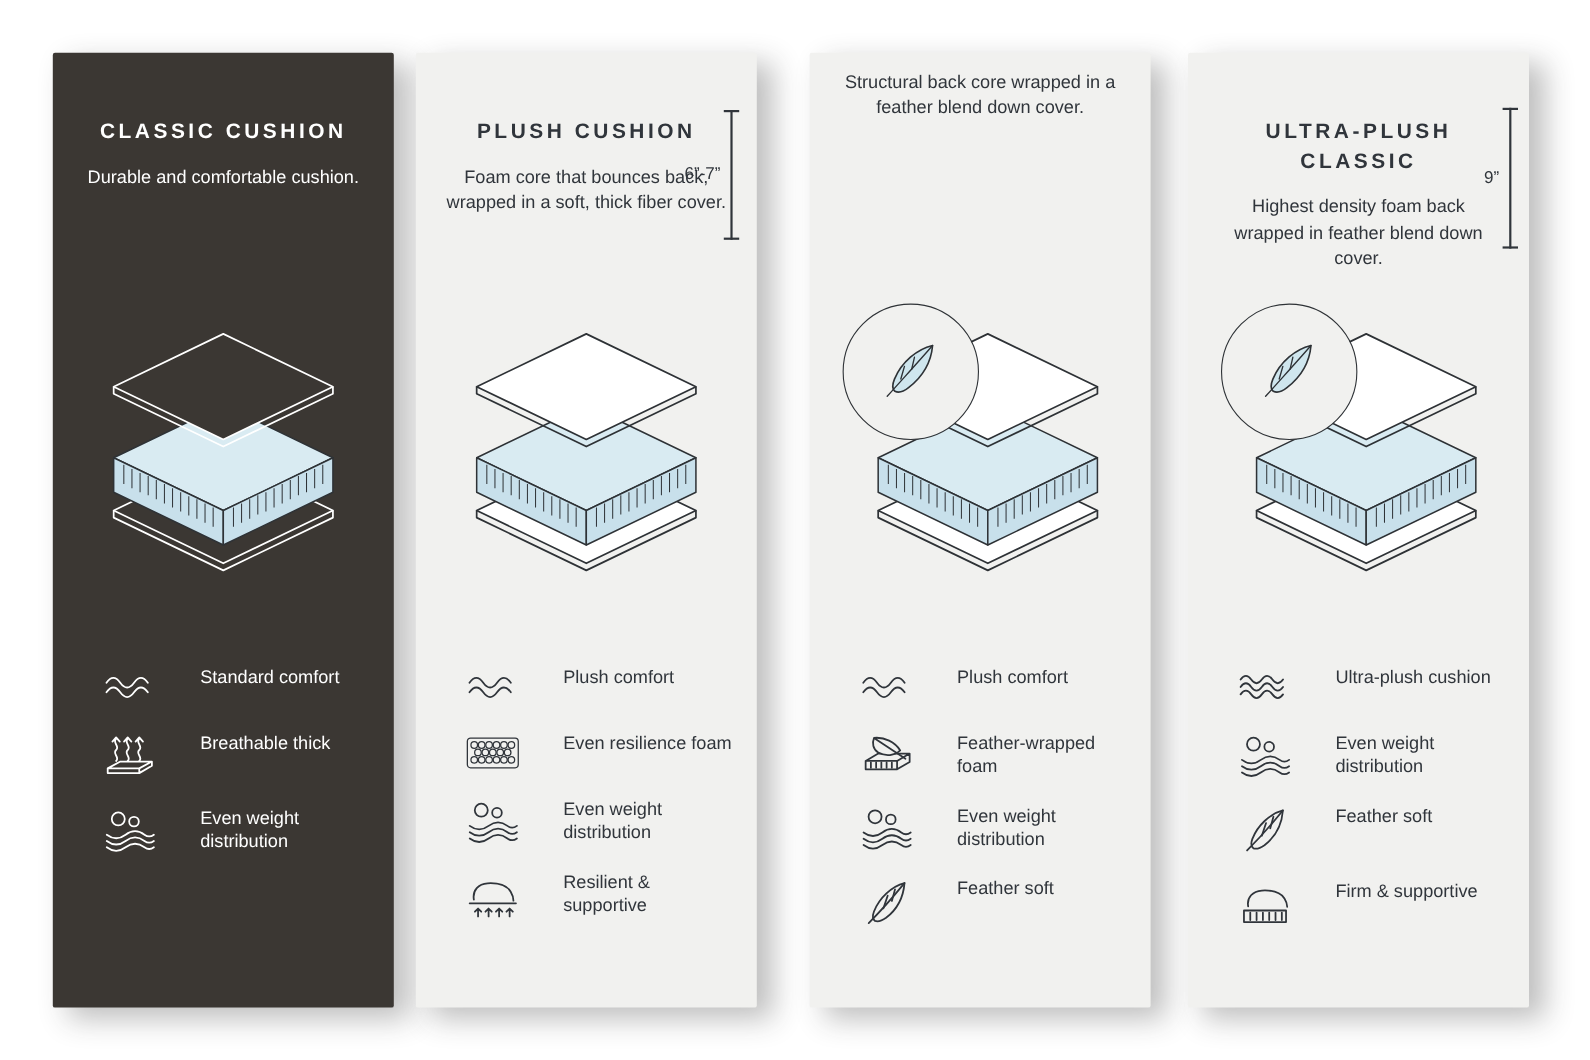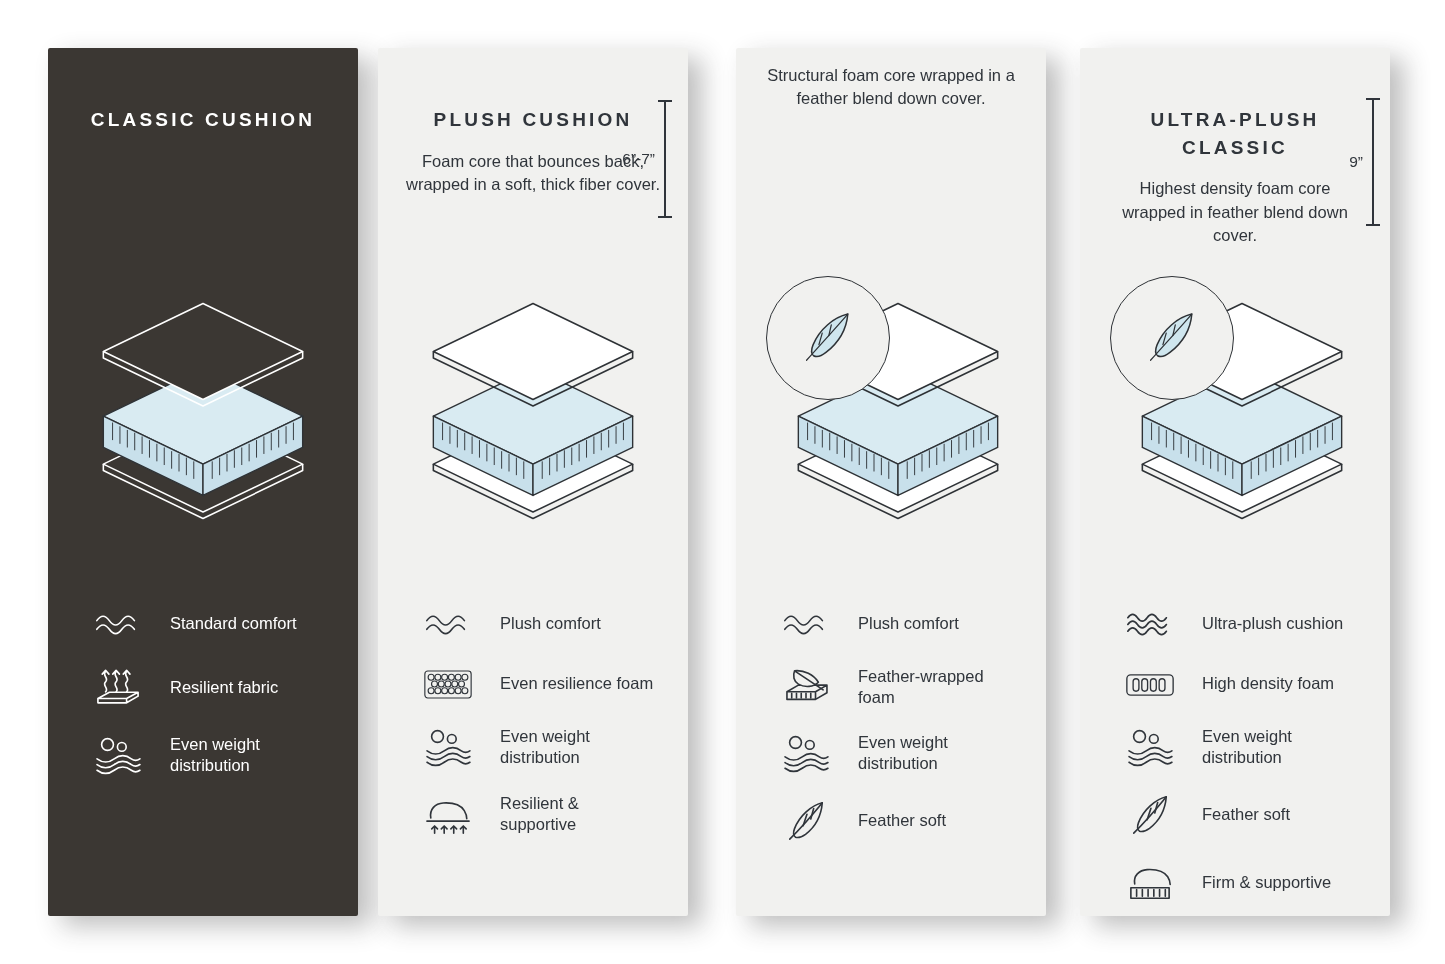--- a/index.html
+++ b/index.html
@@ -80,34 +80,35 @@
   }
   .dim-line::before { top:0; }
   .dim-line::after  { bottom:0; }
 
   
   .features {
     position:absolute; top:558px; left:42px; right:8px;
     list-style:none; margin:0; padding:0;
   }
   .features li {
-    display:flex; align-items:center; gap:24px;
+    display:flex; gap:36px;
     min-height:36px; margin-bottom:24px;
   }
   .icon-box { width:56px; flex:none; display:flex; align-items:center; justify-content:center; color:var(--text); }
   .icon-box svg { stroke:currentColor; fill:none; stroke-width:1.7; stroke-linecap:round; stroke-linejoin:round; }
   .feat-label { font-size:16.5px; line-height:1.28; max-width:158px; }
 </style>
 </head>
 <body>
 
 <div class="stage">
 
   <section class="card dark" id="card-classic">
     <h2 class="card-title">CLASSIC CUSHION</h2>
+    <p class="card-desc">Durable and comfortable cushion.</p>
 
     <div class="diagram">
       <svg class="cushion-svg" viewBox="0 0 240 246" width="222" height="227">
         <path class="slab-face" d="M120,128 L228,180 L120,232 L12,180 Z"></path>
         <path class="slab-edge" d="M12,180 L12,187 L120,239 L228,187 L228,180"></path>
         <path class="foam-top" d="M120,76 L228,128 L120,180 L12,128 Z"></path>
         <path class="foam-side" d="M12,128 L12,162 L120,214 L120,180 Z"></path>
         <path class="foam-side" d="M120,180 L120,214 L228,162 L228,128 Z"></path>
         <path class="foam-hatch" d="M22,135 v19 M30,139 v19 M38,143 v19 M46,146 v19 M54,150 v19 M62,154 v19 M70,158 v19 M78,162 v19 M86,166 v19 M94,169 v19 M102,173 v19 M110,177 v19 M130,177 v19 M138,173 v19 M146,169 v19 M154,165 v19 M162,162 v19 M170,158 v19 M178,154 v19 M186,150 v19 M194,146 v19 M202,143 v19 M210,139 v19 M218,135 v19"></path>
         <path class="slab-face" d="M120,6 L228,58 L120,110 L12,58 Z"></path>
@@ -127,21 +128,21 @@
       </li>
       <li>
         <span class="icon-box">
           <svg viewBox="0 0 56 46" width="54" height="44">
             <path d="M15,27 c4,-3.5 -4,-7 0,-10.5 c4,-3.5 -4,-7 0,-10.5 M11.5,8.5 L15,4.5 L18.5,8.5"></path>
             <path d="M26,27 c4,-3.5 -4,-7 0,-10.5 c4,-3.5 -4,-7 0,-10.5 M22.5,8.5 L26,4.5 L29.5,8.5"></path>
             <path d="M37,27 c4,-3.5 -4,-7 0,-10.5 c4,-3.5 -4,-7 0,-10.5 M33.5,8.5 L37,4.5 L40.5,8.5"></path>
             <path d="M7,34 L19,27.5 L49,27.5 L37,34 Z M7,34 V38.5 H37 V34 M37,38.5 L49,31.5 V27.5"></path>
           </svg>
         </span>
-        <span class="feat-label">Resilient fabric</span>
+        <span class="feat-label">Breathable thick</span>
       </li>
       <li>
         <span class="icon-box">
           <svg viewBox="0 0 56 42" width="54" height="40">
             <circle cx="17" cy="10" r="6.2"></circle>
               <circle cx="32" cy="12.5" r="4.6"></circle>
             <path d="M6,25 c6,4.5 12,4.5 18,0 c6,-4.5 12,-4.5 18,0 c3,2.2 6,2.2 9,0"></path>
             <path d="M6,31 c6,4.5 12,4.5 18,0 c6,-4.5 12,-4.5 18,0 c3,2.2 6,2.2 9,0"></path>
             <path d="M6,37 c6,4.5 12,4.5 18,0 c6,-4.5 12,-4.5 18,0 c3,2.2 6,2.2 9,0"></path>
           </svg>
@@ -230,21 +231,21 @@
             <path d="M34,43 V36 M31,38.5 L34,35.5 L37,38.5"></path>
             <path d="M44,43 V36 M41,38.5 L44,35.5 L47,38.5"></path>
           </svg>
         </span>
         <span class="feat-label">Resilient &amp; supportive</span>
       </li>
     </ul>
   </section>
 
   <section class="card light has-badge" id="card-feather">
-    <p class="card-desc">Structural foam core wrapped in a feather blend down cover.</p>
+    <p class="card-desc">Structural back core wrapped in a feather blend down cover.</p>
 
     <div class="diagram">
       <div class="feather-badge">
         <svg viewBox="0 0 80 80" width="66" height="66">
           <path class="feather-leaf" d="M64,11 C47,15 30,29 22,48 C19.5,54 19.5,59 22.5,61.5 C26.5,63.5 32.5,61.5 37.5,57.5 C53,45.5 62.5,28.5 64,11 Z"></path>
           <path class="feather-vein" d="M64,11 C51,26 40,38 14,67"></path>
           <path class="feather-vein" d="M33,34 L29,48 M44,24 L41,37"></path>
         </svg>
       </div>
       <svg class="cushion-svg" viewBox="0 0 240 246" width="222" height="227">
@@ -299,21 +300,21 @@
             <path d="M29,17 L25,29 M36,11 L33,22"></path>
           </svg>
         </span>
         <span class="feat-label">Feather soft</span>
       </li>
     </ul>
   </section>
 
   <section class="card light has-badge" id="card-ultra">
     <h2 class="card-title">ULTRA-PLUSH CLASSIC</h2>
-    <p class="card-desc">Highest density foam core wrapped in feather blend down cover.</p>
+    <p class="card-desc">Highest density foam back wrapped in feather blend down cover.</p>
 
     <div class="diagram">
       <div class="feather-badge">
         <svg viewBox="0 0 80 80" width="66" height="66">
           <path class="feather-leaf" d="M64,11 C47,15 30,29 22,48 C19.5,54 19.5,59 22.5,61.5 C26.5,63.5 32.5,61.5 37.5,57.5 C53,45.5 62.5,28.5 64,11 Z"></path>
           <path class="feather-vein" d="M64,11 C51,26 40,38 14,67"></path>
           <path class="feather-vein" d="M33,34 L29,48 M44,24 L41,37"></path>
         </svg>
       </div>
       <svg class="cushion-svg" viewBox="0 0 240 246" width="222" height="227">
@@ -339,32 +340,20 @@
           <svg viewBox="0 0 56 30" width="54" height="29">
             <path d="M5,8 q5,-7 10,0 t10,0 t10,0 t10,0"></path>
             <path d="M5,15 q5,-7 10,0 t10,0 t10,0 t10,0"></path>
             <path d="M5,22 q5,-7 10,0 t10,0 t10,0 t10,0"></path>
           </svg>
         </span>
         <span class="feat-label">Ultra-plush cushion</span>
       </li>
       <li>
         <span class="icon-box">
-          <svg viewBox="0 0 56 34" width="54" height="33" style="stroke-width:1.4">
-            <rect x="4" y="7" width="48" height="21" rx="4"></rect>
-            <rect x="10.5" y="11" width="6" height="13" rx="3"></rect>
-            <rect x="19.5" y="11" width="6" height="13" rx="3"></rect>
-            <rect x="28.5" y="11" width="6" height="13" rx="3"></rect>
-            <rect x="37.5" y="11" width="6" height="13" rx="3"></rect>
-          </svg>
-        </span>
-        <span class="feat-label">High density foam</span>
-      </li>
-      <li>
-        <span class="icon-box">
           <svg viewBox="0 0 56 42" width="54" height="40">
             <circle cx="17" cy="10" r="6.2"></circle>
               <circle cx="32" cy="12.5" r="4.6"></circle>
             <path d="M6,25 c6,4.5 12,4.5 18,0 c6,-4.5 12,-4.5 18,0 c3,2.2 6,2.2 9,0"></path>
             <path d="M6,31 c6,4.5 12,4.5 18,0 c6,-4.5 12,-4.5 18,0 c3,2.2 6,2.2 9,0"></path>
             <path d="M6,37 c6,4.5 12,4.5 18,0 c6,-4.5 12,-4.5 18,0 c3,2.2 6,2.2 9,0"></path>
           </svg>
         </span>
         <span class="feat-label">Even weight distribution</span>
       </li>

